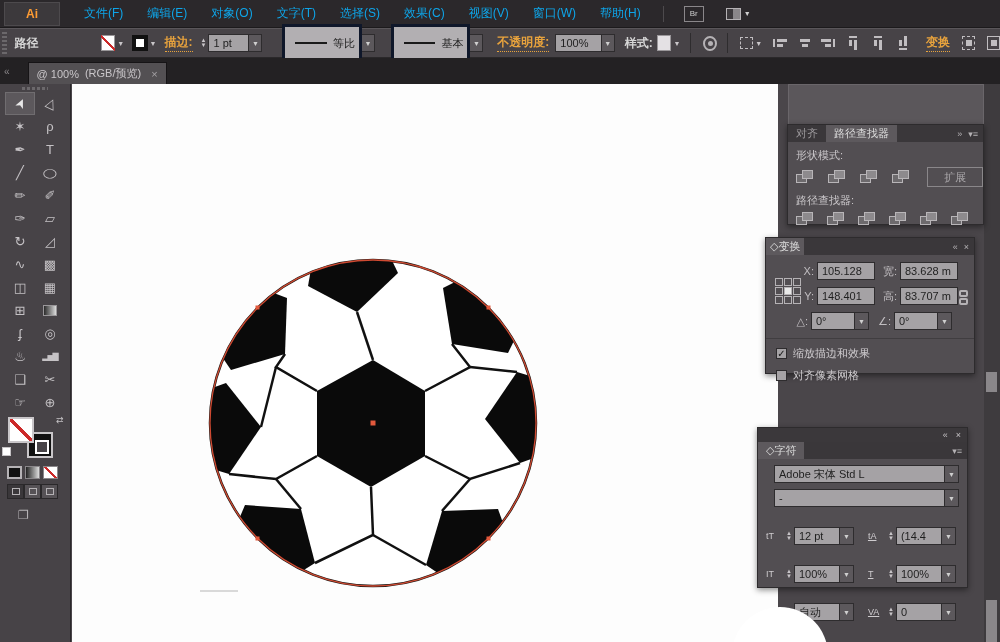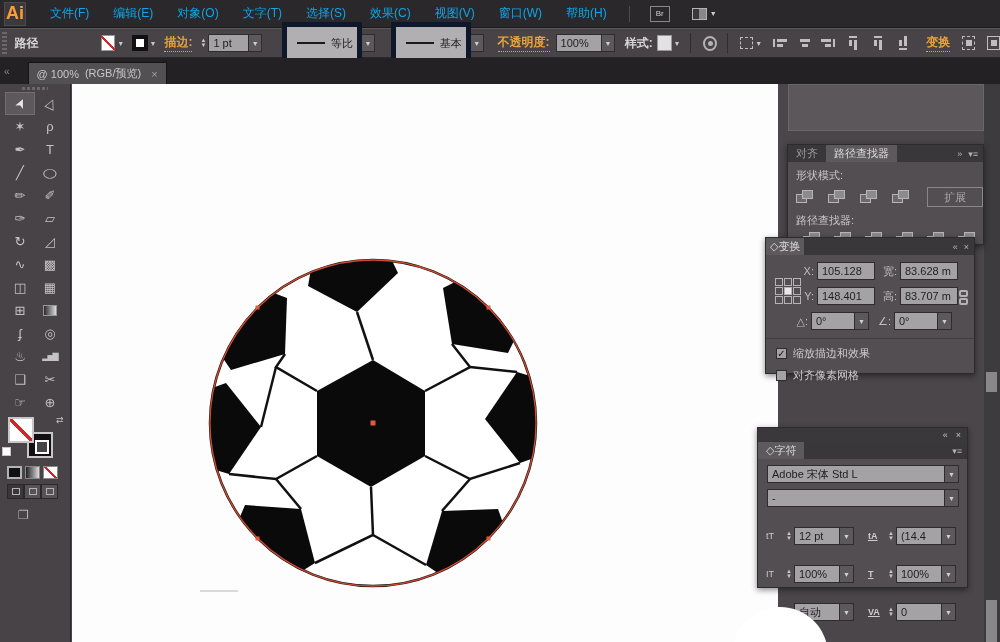--- a/index.html
+++ b/index.html
@@ -3,22 +3,22 @@
 <meta charset="utf-8">
 <style>
   * { margin:0; padding:0; box-sizing:border-box; }
   html,body { width:1000px; height:642px; overflow:hidden; background:#4a464a;
     font-family:"Liberation Sans","DejaVu Sans",sans-serif; }
   body { position:relative; }
 
   
   #menubar { position:absolute; left:0; top:0; width:1000px; height:28px;
     background:#2b282b; display:flex; align-items:center; border-bottom:1px solid #1c1a1c; }
-  #ai-logo { width:22px; height:24px; margin-left:4px; background:#3c393c;
-    color:#ff9c33; font-weight:bold; font-size:18px; display:flex; align-items:center;
+  #ai-logo { width:56px; height:24px; margin-left:4px; background:#3c393c;
+    color:#ff9c33; font-weight:bold; font-size:12px; display:flex; align-items:center;
     justify-content:center; border:1px solid #4d4a4d;text-align:right; }
   .menu-item { color:#0ea5e9; font-size:12px; margin-left:24px; white-space:nowrap; cursor:default; }
   #menu-sep { width:1px; height:16px; background:#4d4a4d; margin-left:22px; }
   #bridge-btn { margin-left:20px; width:20px; height:16px; border:1px solid #8a878a;
     color:#cfcfcf; font-size:8px; display:flex; align-items:center; justify-content:center; }
   #ws-switcher { margin-left:22px; display:flex; align-items:center; gap:3px; }
   #ws-switcher .box { width:15px; height:12px; background:#8a878a; border:1px solid #b5b2b5;
     display:flex; }
   #ws-switcher .box i { display:block; width:6px; height:100%; background:#3c393c; }
   #ws-switcher .car { color:#cfcfcf; font-size:7px; }
@@ -35,21 +35,21 @@
   .swatch.none:before { content:""; position:absolute; left:-1px; top:-1px; right:-1px; bottom:-1px;
     background:linear-gradient(45deg,transparent 44%,#cc2a2a 44%,#cc2a2a 56%,transparent 56%); }
   .swatch.stroke { background:#fff; border:4px solid #111; }
   .mini-car { color:#c9c6c9; font-size:7px; margin-left:2px; }
   .stepper { display:flex; flex-direction:column; font-size:6px; color:#c9c6c9; line-height:5px; margin-left:8px; }
   .field { height:18px; background:#a5a2a5; color:#1f1f1f; border:1px solid #2e2c2e;
     display:flex; align-items:center; padding:0 4px; font-size:11px; white-space:nowrap; }
   .drop-btn { height:18px; width:14px; background:#5c585c; border:1px solid #2e2c2e; border-left:none;
     color:#cfcfcf; font-size:7px; display:flex; align-items:center; justify-content:center; }
   .combo-line { flex:1; height:2px; background:#1a1a1a; margin:0 6px; }
-  .combo { height:18px; background:#b2afb2; border:5px solid #0f172a; display:flex;
+  .combo { height:18px; background:#b2afb2; border:3px solid #0f172a; display:flex;
     align-items:center; color:#1f1f1f; font-size:11px; padding:16px 4px; }
   .osep { width:1px; height:20px; background:#2e2c2e; margin-left:10px; }
   .ring-icon { width:15px; height:15px; border:2px solid #b5b2b5; border-radius:50%;
     margin-left:12px; position:relative; }
   .ring-icon:before { content:""; position:absolute; left:3px; top:3px; width:5px; height:5px;
     background:#b5b2b5; border-radius:50%; }
   .bbox-icon { width:14px; height:12px; border:1px dashed #c0bdc0; margin-left:12px; }
   .al { display:inline-flex; flex-direction:column; gap:2px; border-left:2px solid #c0bdc0;
     padding-left:2px; margin-left:11px; }
   .al i { display:block; width:10px; height:3px; background:#c0bdc0; }
@@ -119,23 +119,23 @@
   #right-strip .thumb { position:absolute; left:2px; width:11px; background:#8a878a; }
 
   .panel { position:absolute; background:#524e52; border:1px solid #2d2b2d;
     box-shadow:0 2px 6px rgba(0,0,0,.45); color:#cfcccf; font-size:11px; }
   .ptab-strip { height:17px; background:#3a373a; display:flex; align-items:center; }
   .ptab { height:17px; display:flex; align-items:center; padding:0 8px; color:#9c999c; white-space:nowrap; }
   .ptab.active { background:#5d595d; color:#dcdcdc; }
   .pmenu { margin-left:auto; color:#b5b2b5; font-size:9px; display:flex; gap:6px; padding-right:5px; }
 
   
-  #pathfinder { left:787px; top:144px; width:197px; height:101px; }
+  #pathfinder { left:787px; top:124px; width:197px; height:101px; }
   .plabel { margin:6px 0 0 8px; color:#c9c6c9; }
-  .icon-row { display:flex; align-items:center; margin:4px 0 0 8px; gap:13px;justify-content:center; }
+  .icon-row { display:flex; align-items:center; margin:4px 0 0 8px; gap:13px; }
   .pf-icon { width:19px; height:15px; position:relative; }
   .pf-icon i { position:absolute; width:11px; height:9px; background:#8d8a8d; border:1px solid #b8b5b8; }
   .pf-icon i:first-child { left:0; top:4px; background:#6d6a6d; }
   .pf-icon i:last-child { left:6px; top:0; }
   #expand-btn { width:56px; height:20px; border:1px solid #8a878a; color:#aaa7aa;
     display:flex; align-items:center; justify-content:center; margin-left:4px; }
   .icon-row.six { gap:12px; }
 
   
   #transform { left:765px; top:237px; width:210px; height:137px; }
@@ -151,25 +151,25 @@
   #chain-icon i { width:9px; height:7px; border:2px solid #b5b2b5; border-radius:2px; display:block; }
   .cb-row { display:flex; align-items:center; gap:6px; margin:7px 0 0 10px; }
   .cbox { width:11px; height:11px; background:#a5a2a5; border:1px solid #2e2c2e;
     color:#161616; font-size:10px; line-height:10px; text-align:center; }
   #transform .divider { height:1px; background:#403d40; margin-top:8px; }
 
   
   #charpanel { left:757px; top:427px; width:211px; height:161px; }
   #char-titlebar { height:14px; background:#3b383b; display:flex; align-items:center;
     justify-content:flex-end; gap:8px; padding-right:6px; color:#c5c2c5; font-size:9px; }
-  .sel-row { display:flex; margin:6px 8px 0 9px;justify-content:flex-end; }
+  .sel-row { display:flex; margin:6px 8px 0 16px;justify-content:flex-end; }
   .sel-row .field { flex:1; }
   .char-grid-row { display:flex; align-items:center; margin:20px 8px 0 8px; }
   .cicon { width:20px; font-size:9px; color:#cfcccf; white-space:nowrap; }
-  .cicon.u { text-decoration:underline;font-weight:bold; }
+  .cicon.u { text-decoration:underline; }
   .char-grid-row .stepper { margin-left:0; margin-right:2px; }
   .cfield { width:46px; }
   .gap { width:14px; }
 
   #white-blob { position:absolute; left:732px; top:607px; width:96px; height:96px;
     border-radius:50%; background:#fff; }
 </style>
 </head>
 <body>
 

